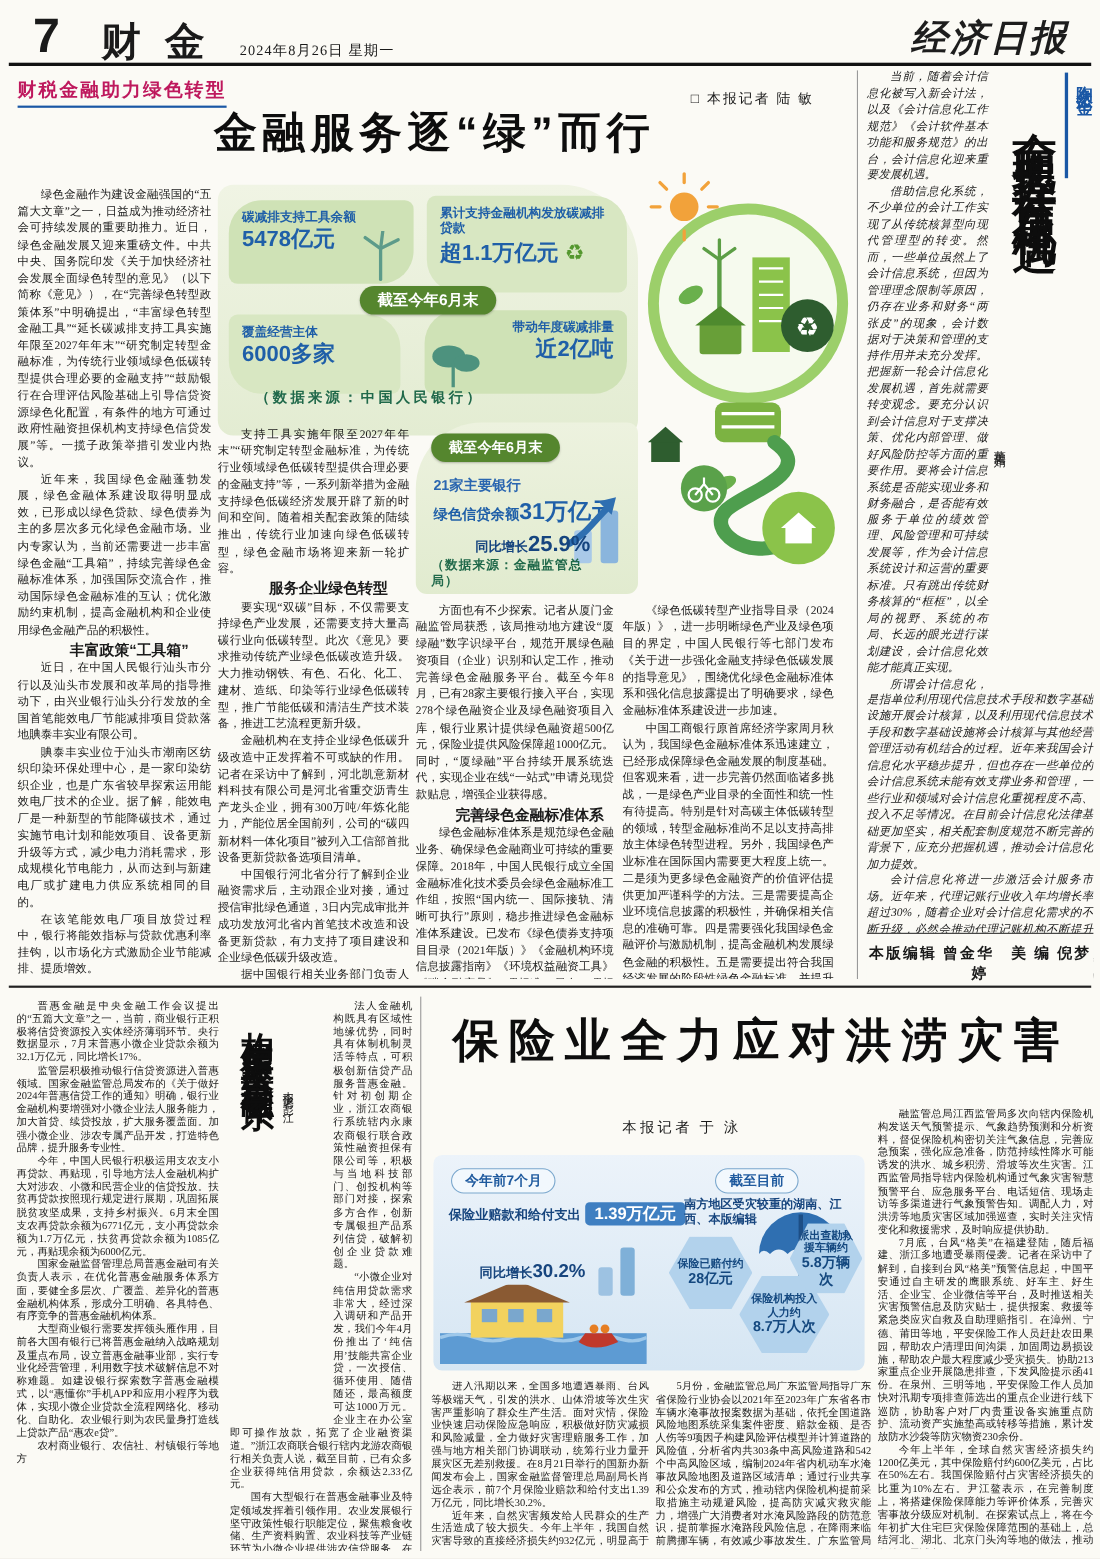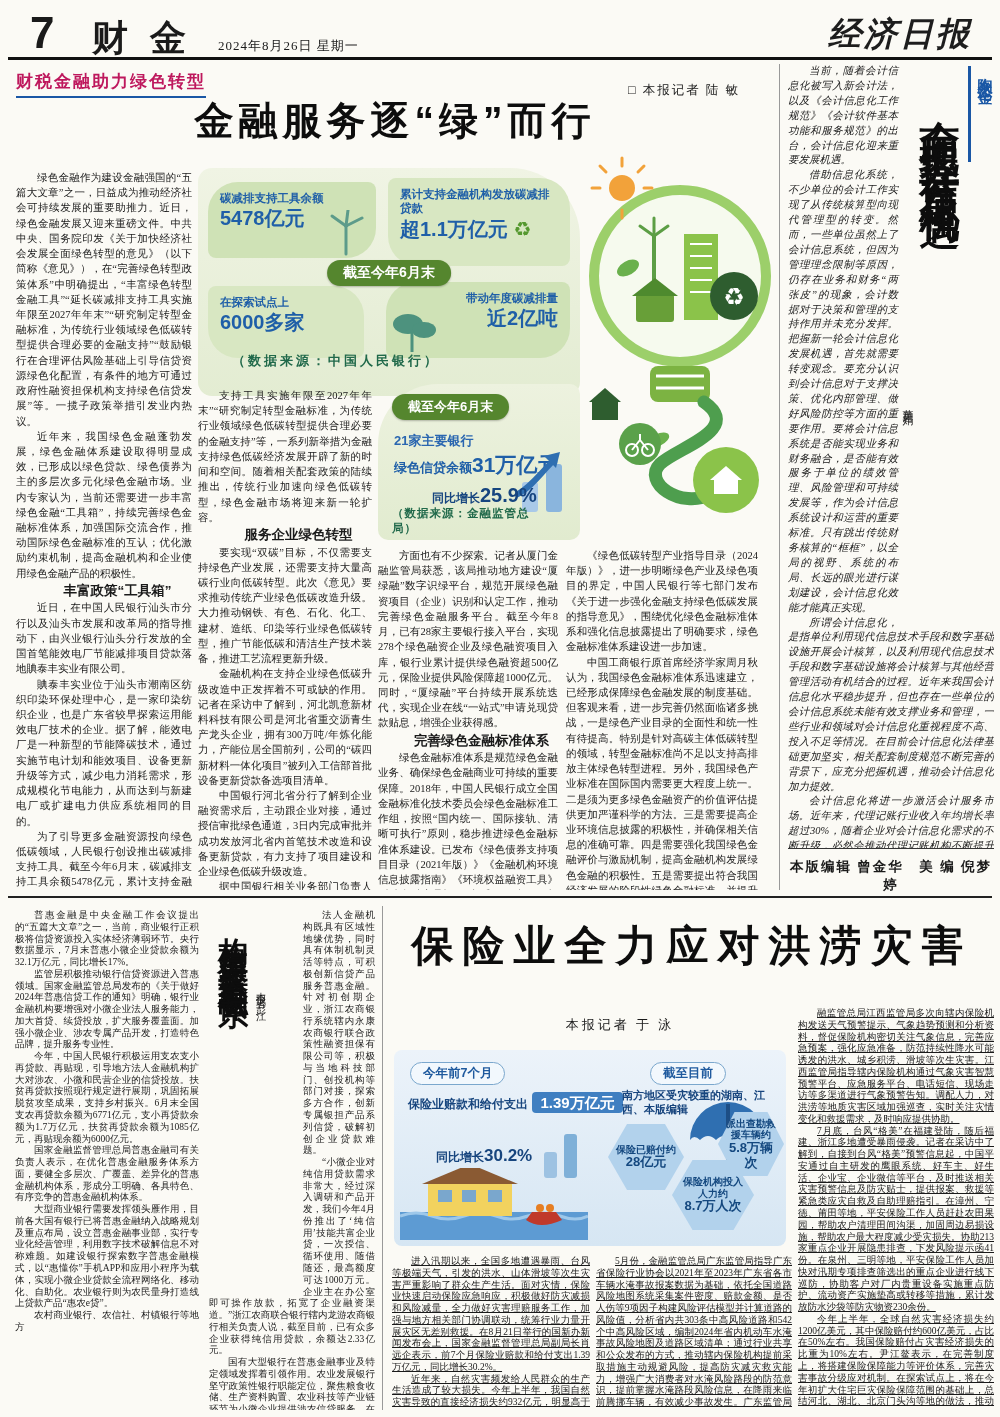--- a/index.html
+++ b/index.html
@@ -113,21 +113,21 @@
   .barsL .b2{position:absolute;left:20px;bottom:0;width:13px;height:44px;background:#7fb0d8;border-radius:3px;}
   .ins-caption{position:absolute;left:228px;top:38px;width:152px;font-size:11px;color:#17457e;font-weight:600;line-height:1.3;}
   .hex{position:absolute;clip-path:polygon(25% 0,75% 0,100% 50%,75% 100%,25% 100%,0% 50%);
        background:#b2d2ec;color:#14487f;display:flex;flex-direction:column;align-items:center;justify-content:center;
        text-align:center;font-weight:700;font-size:10px;line-height:1.15;padding:2px 8px;box-sizing:border-box;z-index:2;}
   .hex .hv{font-size:13px;font-weight:800;}
   .hx1{left:214px;top:74px;width:76px;height:66px;}
   .hx2{left:278px;top:110px;width:82px;height:70px;}
   .hx3{left:324px;top:62px;width:66px;height:64px;}
   .ins-col{position:absolute;font-size:9.5px;line-height:1.24;text-align:justify;overflow:hidden;}
-  .ins-col p{margin:0;text-indent:2em;text-decoration:underline;}
+  .ins-col p{margin:0;text-indent:2em;}
   .icA{left:2px;top:352px;width:198px;height:152px;}
   .icB{left:206px;top:352px;width:196px;height:152px;}
   .icC{left:408px;top:104px;width:196px;height:400px;}
 </style>
 </head>
 <body>
 
 <div id="page">
 
   <div class="abs pageno">7</div>
@@ -139,20 +139,21 @@
   <div class="abs kicker sans">财税金融助力绿色转型</div>
   <div class="abs main-byline">□ 本报记者  陆  敏</div>
   <div class="abs main-headline">金融服务逐“绿”而行</div>
 
   <div class="col c1">
     <p>绿色金融作为建设金融强国的“五篇大文章”之一，日益成为推动经济社会可持续发展的重要助推力。近日，绿色金融发展又迎来重磅文件。中共中央、国务院印发《关于加快经济社会发展全面绿色转型的意见》（以下简称《意见》），在“完善绿色转型政策体系”中明确提出，“丰富绿色转型金融工具”“延长碳减排支持工具实施年限至2027年年末”“研究制定转型金融标准，为传统行业领域绿色低碳转型提供合理必要的金融支持”“鼓励银行在合理评估风险基础上引导信贷资源绿色化配置，有条件的地方可通过政府性融资担保机构支持绿色信贷发展”等。一揽子政策举措引发业内热议。</p>
     <p>近年来，我国绿色金融蓬勃发展，绿色金融体系建设取得明显成效，已形成以绿色贷款、绿色债券为主的多层次多元化绿色金融市场。业内专家认为，当前还需要进一步丰富绿色金融“工具箱”，持续完善绿色金融标准体系，加强国际交流合作，推动国际绿色金融标准的互认；优化激励约束机制，提高金融机构和企业使用绿色金融产品的积极性。</p>
     <p class="subhead">丰富政策“工具箱”</p>
     <p>近日，在中国人民银行汕头市分行以及汕头市发展和改革局的指导推动下，由兴业银行汕头分行发放的全国首笔能效电厂节能减排项目贷款落地賟泰丰实业有限公司。</p>
     <p>賟泰丰实业位于汕头市潮南区纺织印染环保处理中心，是一家印染纺织企业，也是广东省较早探索运用能效电厂技术的企业。据了解，能效电厂是一种新型的节能降碳技术，通过实施节电计划和能效项目、设备更新升级等方式，减少电力消耗需求，形成规模化节电能力，从而达到与新建电厂或扩建电力供应系统相同的目的。</p>
+    <p>在该笔能效电厂项目放贷过程中，银行将能效指标与贷款优惠利率挂钩，以市场化方式激励企业节能减排、提质增效。</p>
     <p>为了引导更多金融资源投向绿色低碳领域，人民银行创设推出碳减排支持工具。截至今年6月末，碳减排支持工具余额5478亿元，累计支持金融机构发放碳减排贷款超1.1万亿元，覆盖经营主体6000多家，带动年度碳减排量近2亿吨。</p>
 
   </div>
 
   <div class="abs infoA">
     <div class="leaf lf1">
       <div class="leaf-label">碳减排支持工具余额</div>
       <div class="leaf-value">5478亿元</div>
       <svg width="52" height="46" viewBox="0 0 52 46" style="position:absolute;right:4px;bottom:2px;opacity:.85">
         <g stroke="#4a8f83" stroke-width="3" fill="none" stroke-linecap="round">
@@ -162,21 +163,21 @@
             <line x1="26" y1="16" x2="28" y2="0"></line>
         </g>
       </svg>
     </div>
     <div class="leaf lf2">
       <div class="leaf-label">累计支持金融机构发放碳减排贷款</div>
       <div class="leaf-value"><span>超1.1万亿元</span>
         <span class="recycle-green">♻</span></div>
     </div>
     <div class="leaf lf3">
-      <div class="leaf-label">在探索试点上</div>
+      <div class="leaf-label">覆盖经营主体</div>
       <div class="leaf-value">6000多家</div>
     </div>
     <div class="leaf lf4">
       <svg width="46" height="44" viewBox="0 0 46 44" style="position:absolute;left:6px;bottom:4px;opacity:.9">
         <ellipse cx="16" cy="14" rx="15" ry="10" fill="#3f8a78"></ellipse>
           <ellipse cx="32" cy="20" rx="12" ry="8" fill="#3f8a78"></ellipse>
         <line x1="20" y1="20" x2="20" y2="42" stroke="#3f8a78" stroke-width="3"></line>
       </svg>
       <div class="leaf-label">带动年度碳减排量</div>
       <div class="leaf-value">近2亿吨</div>

